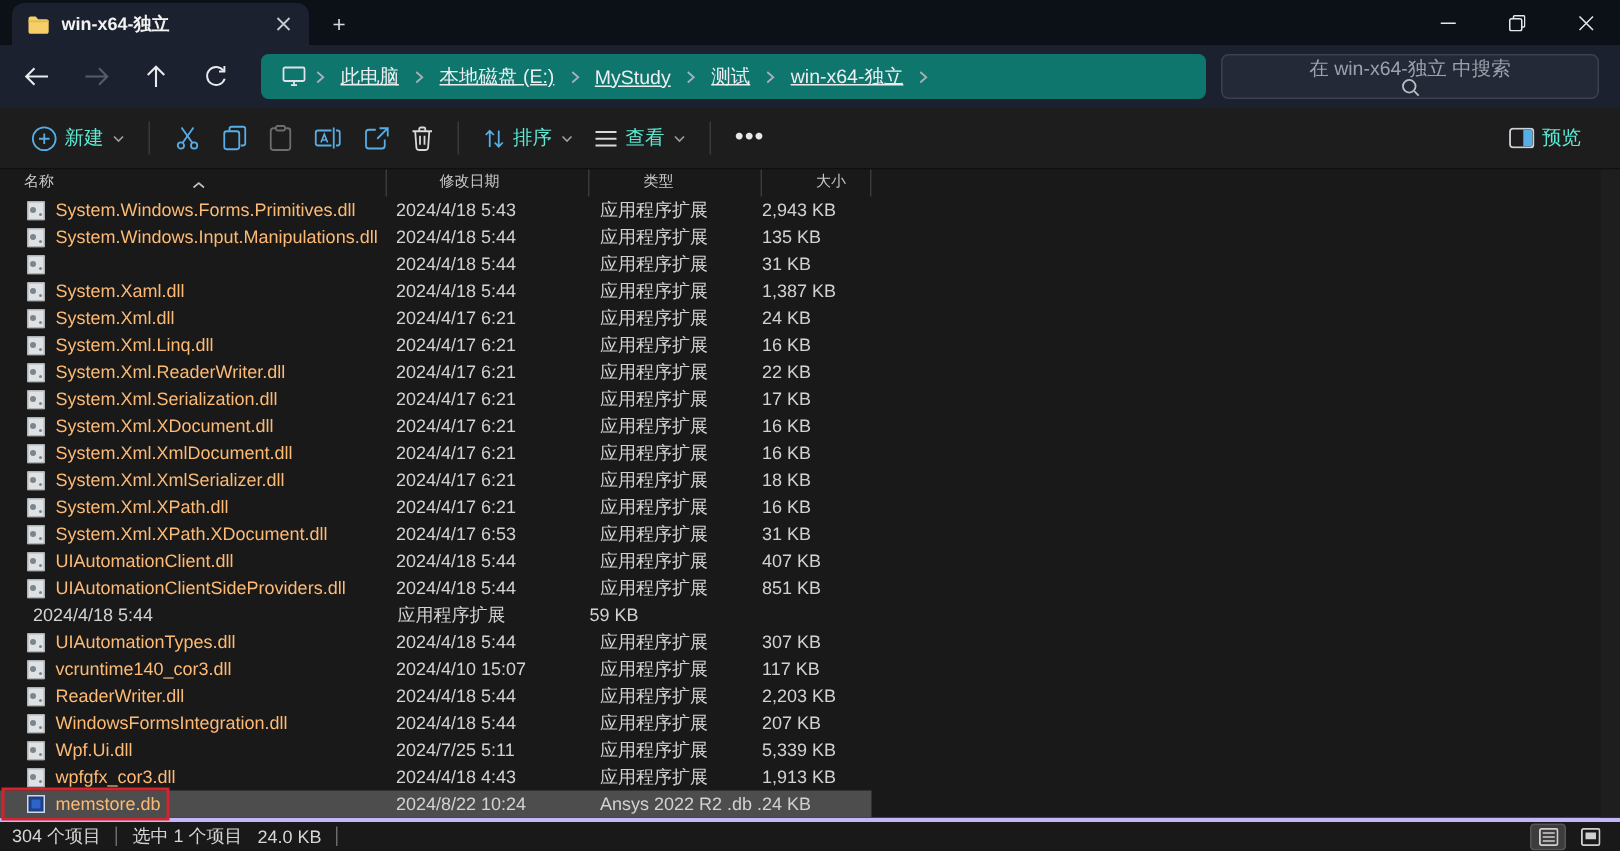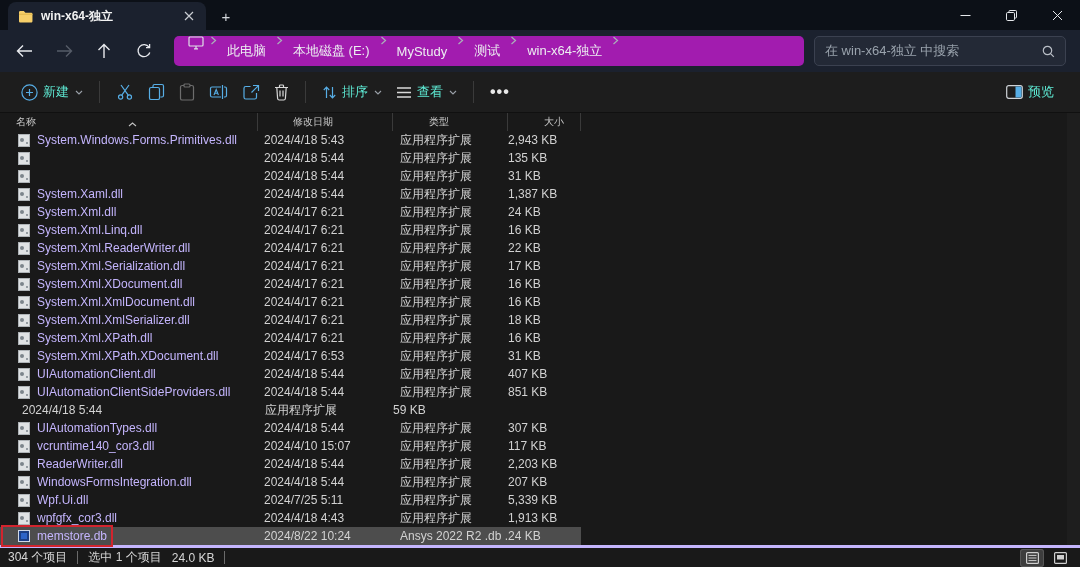--- a/index.html
+++ b/index.html
@@ -18,28 +18,28 @@
   .newtab { width:28px; height:28px; display:flex; align-items:center; justify-content:center;
     color:#d5d8dd; font-size:15px; margin-left:6px; }
   .win-controls { position:absolute; right:0; top:0; height:30px; display:flex; }
   .win-btn { width:46px; height:30px; display:flex; align-items:center; justify-content:center; color:#e6e8ec; }
 
   
   .navbar { height:42px; background:#1b212e; display:flex; align-items:center; padding:0 14px; }
   .nav-btn { width:20px; height:20px; margin-right:20px; display:flex; align-items:center;
     justify-content:center; color:#e8eaee; flex:0 0 auto; }
   .nav-btn.disabled { color:#565c68; }
-  .crumb-bar { flex:1; height:30px; background:#a21caf; border-radius:5px; display:flex;
-    padding:0 6px; margin-right:10px; overflow:hidden; }
+  .crumb-bar { flex:1; height:30px; background:#0f766e; border-radius:5px; display:flex;
+    align-items:center; padding:0 6px; margin-right:10px; overflow:hidden;text-decoration:underline; }
   .crumb-seg { display:flex; align-items:center; }
   .crumb-label { font-size:13px; color:#eceef1; padding:0 8px; white-space:nowrap; }
   .crumb-chev { color:#aab0ba; display:flex; padding:0 2px; }
   .crumb-device { display:flex; color:#dfe2e7; padding:0 4px 0 8px; }
   .searchbox { width:252px; height:30px; background:#232936; border:1px solid #3b4150;
-    border-radius:5px; display:flex; align-items:center; padding:0 10px; }
+    border-radius:5px; display:flex; align-items:center; padding:0 10px;flex-direction:column; }
   .search-ph { flex:1; font-size:13px; color:#9aa3ad; white-space:nowrap; overflow:hidden; }
   .search-ico { color:#b9bec6; display:flex; }
 
   
   .toolbar { height:41px; background:#1d1d1d; border-bottom:1px solid #101010;
     display:flex; align-items:center; padding:0 14px; }
   .tb-btn { display:flex; align-items:center; justify-content:center; height:32px;
     border-radius:4px; padding:0 7px; }
   .tb-label { font-size:13px; color:#5eead4; margin:0 5px; white-space:nowrap; }
   .chev-dn { color:#9aa0a8; display:flex; margin-left:1px; }
@@ -59,21 +59,21 @@
     border-right:1px solid #3a3a3a; white-space:nowrap; }
   .hdr-date,.hdr-type,.hdr-size { padding-left:7px;margin-left:29px; }
   .hdr-date { padding-left:6px; }
   .sort-caret { position:absolute; left:128px; top:0px; color:#c0c0c0; }
 
   .file-list { width:581px; }
   .row { position:relative; display:grid; grid-template-columns:242px 135px 115px 73px;
     padding-left:16px; height:18px; align-items:center; font-size:12px; }
   .row.selected { background:#4d4d4d; }
   .cell { white-space:nowrap; overflow:hidden; }
-  .cname { display:flex; align-items:center; color:#c4b5fd; }
+  .cname { display:flex; align-items:center; color:#fdba74; }
   .cdate { padding-left:6px; color:#d2d2d2; }
   .ctype { padding-left:7px; color:#d2d2d2; }
   .csize { text-align:left; padding-right:4px; color:#d2d2d2; }
   .ntext { margin-left:7px; }
   .ficon { flex:0 0 auto; margin-left:2px; width:12px; height:13px; position:relative; }
   .ficon.dll { background:#dfe2e4; border-radius:1px; box-shadow:inset 0 0 0 1px #aeb3b7; }
   .ficon.dll::after { content:""; position:absolute; left:2px; top:4px; width:4px; height:4px;
     border-radius:50%; background:#7c858c; box-shadow:5px 3px 0 -1px #7c858c; }
   .ficon.db { height:12px; background:#2d64c8; box-shadow:inset 0 0 0 1px #cfd8e8, inset 0 0 0 3px #1c3f85; }
   .redbox { position:absolute; left:1px; top:-2px; width:112px; height:22px;
@@ -337,20 +337,21 @@
       <span class="ficon dll"></span>
       <span class="ntext">System.Windows.Forms.Primitives.dll</span>
     </span>
     <span class="cell cdate">2024/4/18 5:43</span>
     <span class="cell ctype">应用程序扩展</span>
     <span class="cell csize">2,943 KB</span>
   </div>
         <div class="row">
     <span class="cell cname">
       <span class="ficon dll"></span>
+      <span class="ntext">System.Windows.Input.Manipulations.dll</span>
     </span>
     <span class="cell cdate">2024/4/18 5:44</span>
     <span class="cell ctype">应用程序扩展</span>
     <span class="cell csize">135 KB</span>
   </div>
         <div class="row">
     <span class="cell cname">
       <span class="ficon dll"></span>
     </span>
     <span class="cell cdate">2024/4/18 5:44</span>

